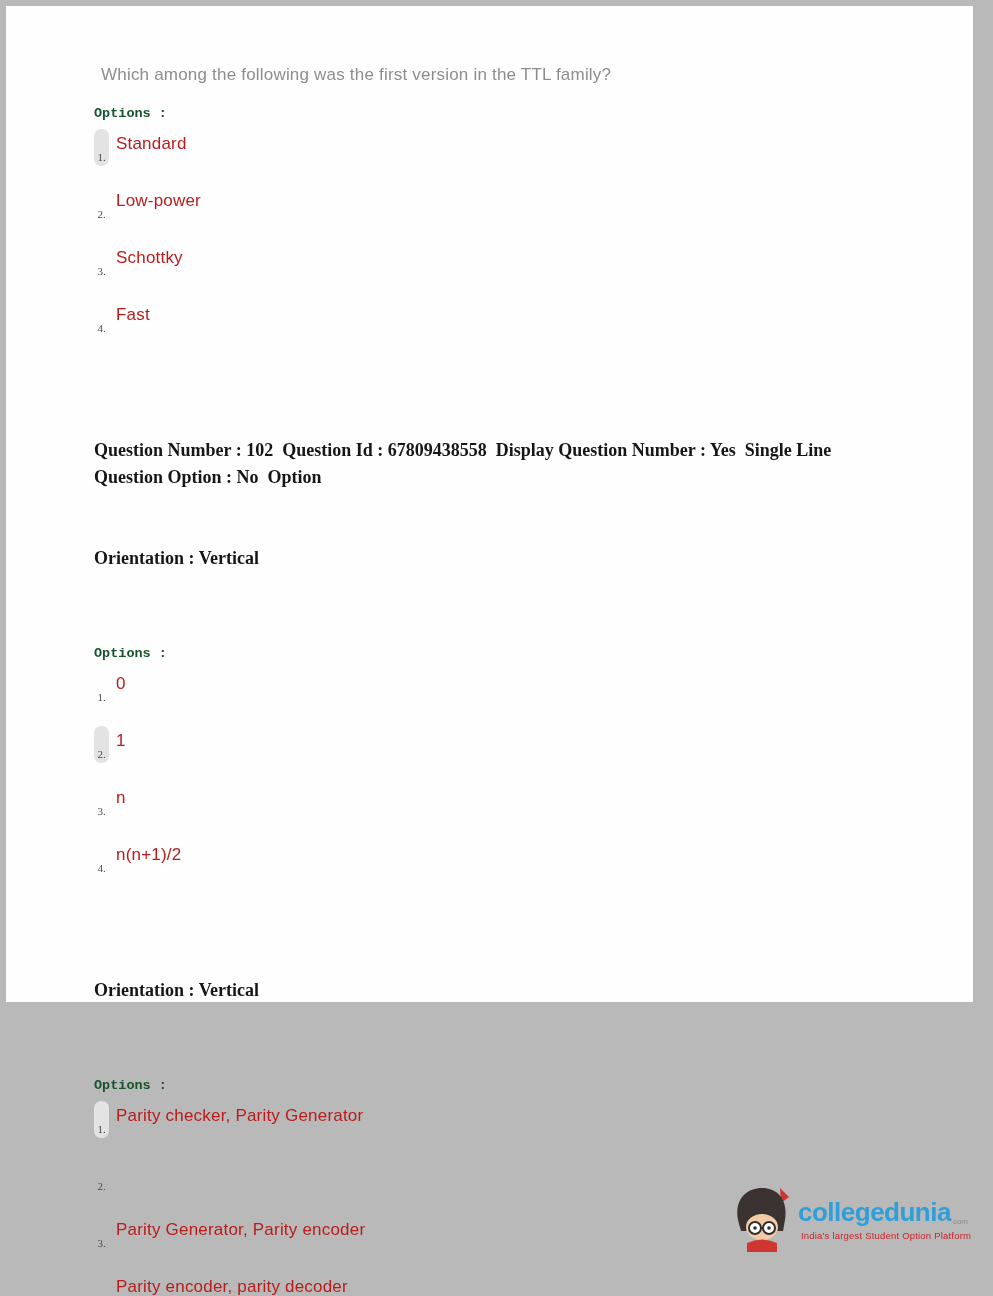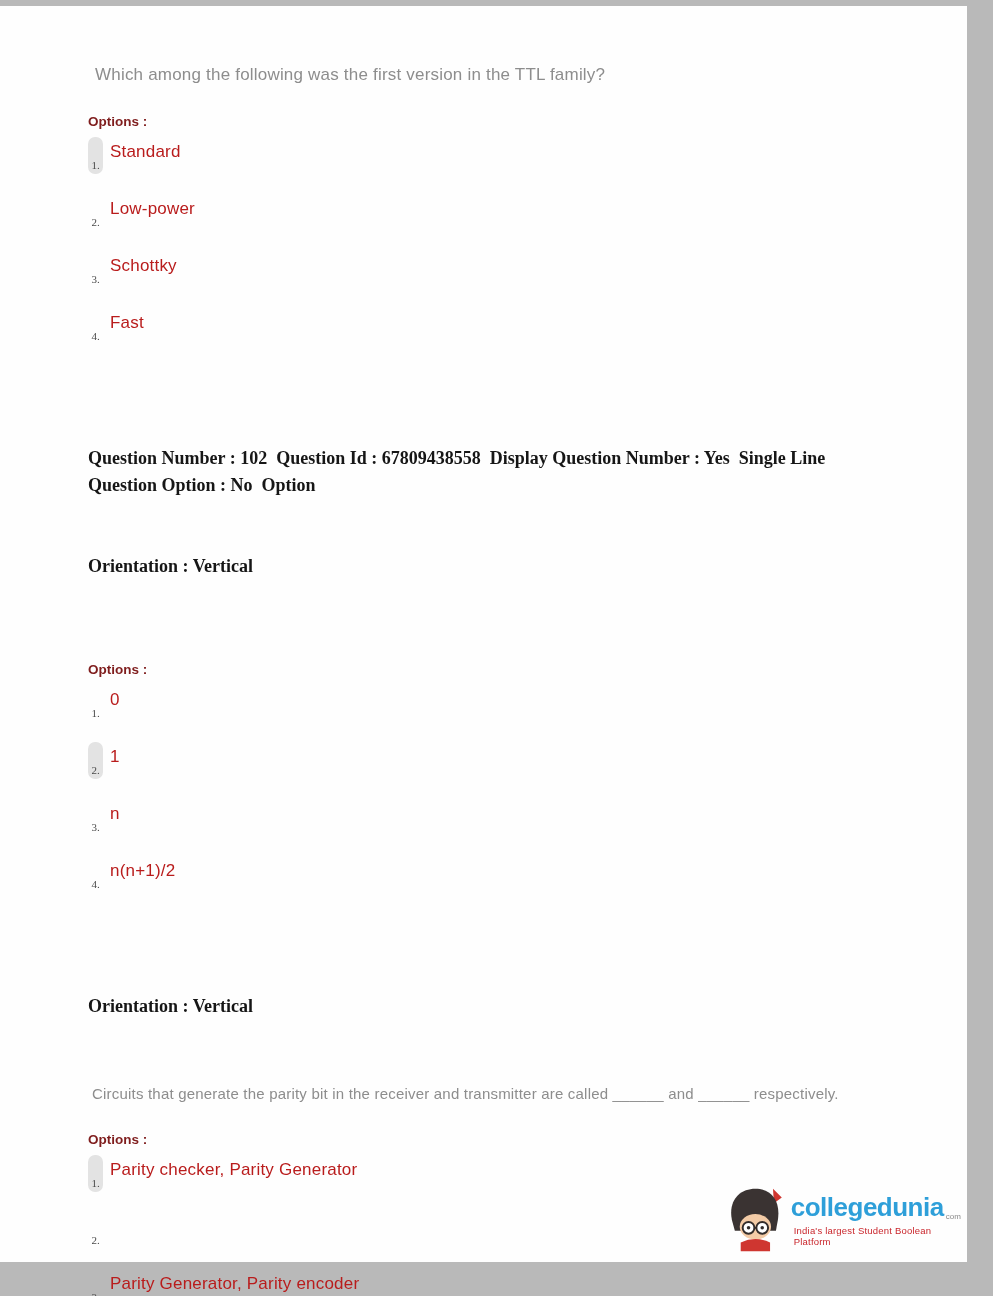--- a/index.html
+++ b/index.html
@@ -3,36 +3,36 @@
 <meta charset="utf-8">
 <style>
   html,body{margin:0;padding:0;}
   body{
     width:993px;height:1296px;
     background:#b9b9b9;
     position:relative;overflow:hidden;
     font-family:"Liberation Sans",sans-serif;
   }
   .page{
-    position:absolute;top:6px;left:0;
-    width:967px;height:1256px;
+    position:absolute;top:6px;left:6px;
+    width:967px;height:996px;
     background:#fefefe;
     padding:58px 90px 0 88px;
     box-sizing:border-box;
   }
   .q-text{
     font-size:17px;color:#8d8d8d;
     padding-left:7px;line-height:1.3;
     letter-spacing:0.2px;
   }
   .q-text.small{font-size:15px;padding-left:4px;}
   .options-label{
-    font-family:Liberation Sans, sans-serif;font-weight:700;
-    font-size:13.5px;color:#7f1d1d;
-    margin-top:28px;margin-bottom:8px;
+    font-family:Liberation Mono, monospace;font-weight:700;
+    font-size:13.5px;color:#14532d;
+    margin-top:20px;margin-bottom:8px;
   }
   .option{display:flex;margin-bottom:20px;}
   .opt-num{
     width:15px;height:37px;flex:0 0 15px;
     display:flex;align-items:flex-end;justify-content:center;
     font-family:"Liberation Serif",serif;font-size:11px;color:#4a4a4a;
     padding-bottom:3px;box-sizing:border-box;
   }
   .opt-num.selected{background:#e3e3e3;border-radius:7px;}
   .opt-text{font-size:17px;color:#b91c1c;margin-left:7px;padding-top:5px;letter-spacing:0.2px;}
@@ -125,21 +125,20 @@
           <span>4.</span>
         </span>
       <span class="opt-text">n(n+1)/2</span>
     </div>
   </div>
 
   <div>
     <div class="meta">
       <div>Orientation : Vertical</div>
     </div>
-    <div class="q-text small">Circuits that generate the parity bit in the receiver and transmitter are called ______ and ______ respectively.</div>
     <div class="options-label">Options :</div>
 
     <div class="option">
       <span class="opt-num selected">
           <span>1.</span>
         </span>
       <span class="opt-text">Parity checker,  Parity Generator</span>
     </div>
     <div class="option">
       <span class="opt-num">
@@ -168,17 +167,17 @@
       <line x1="26.5" y1="42" x2="29.5" y2="42" stroke="#332d2b" stroke-width="2"></line>
       <circle cx="21" cy="42" r="1.8" fill="#332d2b"></circle>
       <circle cx="35" cy="42" r="1.8" fill="#332d2b"></circle>
       <path d="M13 57 Q28 50 43 57 L43 66 L13 66 Z" fill="#cf3630"></path>
     </svg>
     <div class="logo-textblock">
       <div class="logo-name" style="color: rgb(46, 159, 217);">
         <span>collegedunia</span>
           <span class="logo-suffix">com</span>
       </div>
-      <div class="logo-tagline" style="color: rgb(201, 37, 43);">India's largest Student Boolean Platform</div>
+      <div class="logo-tagline" style="color: rgb(201, 37, 43);">India's largest Student Option Platform</div>
     </div>
   </div>
 
 </div>
 
 </body></html>

